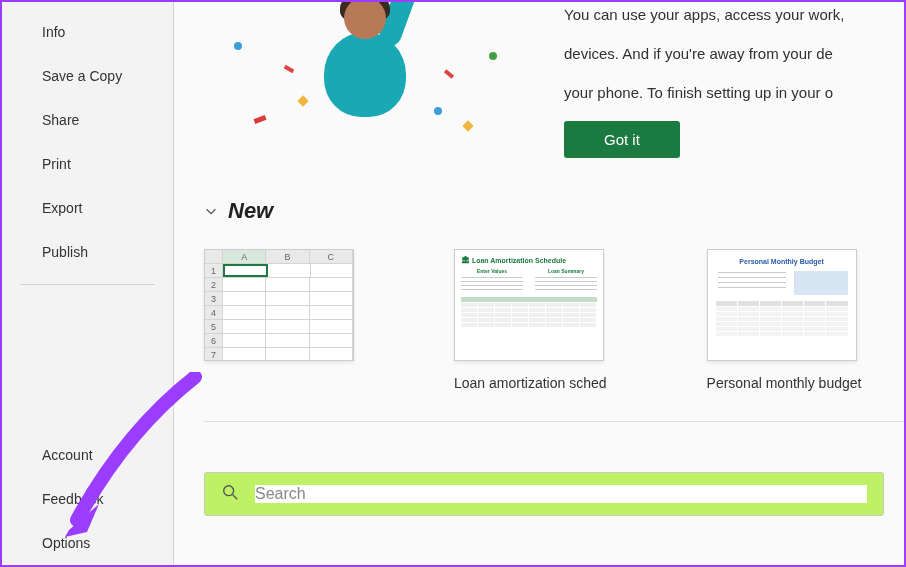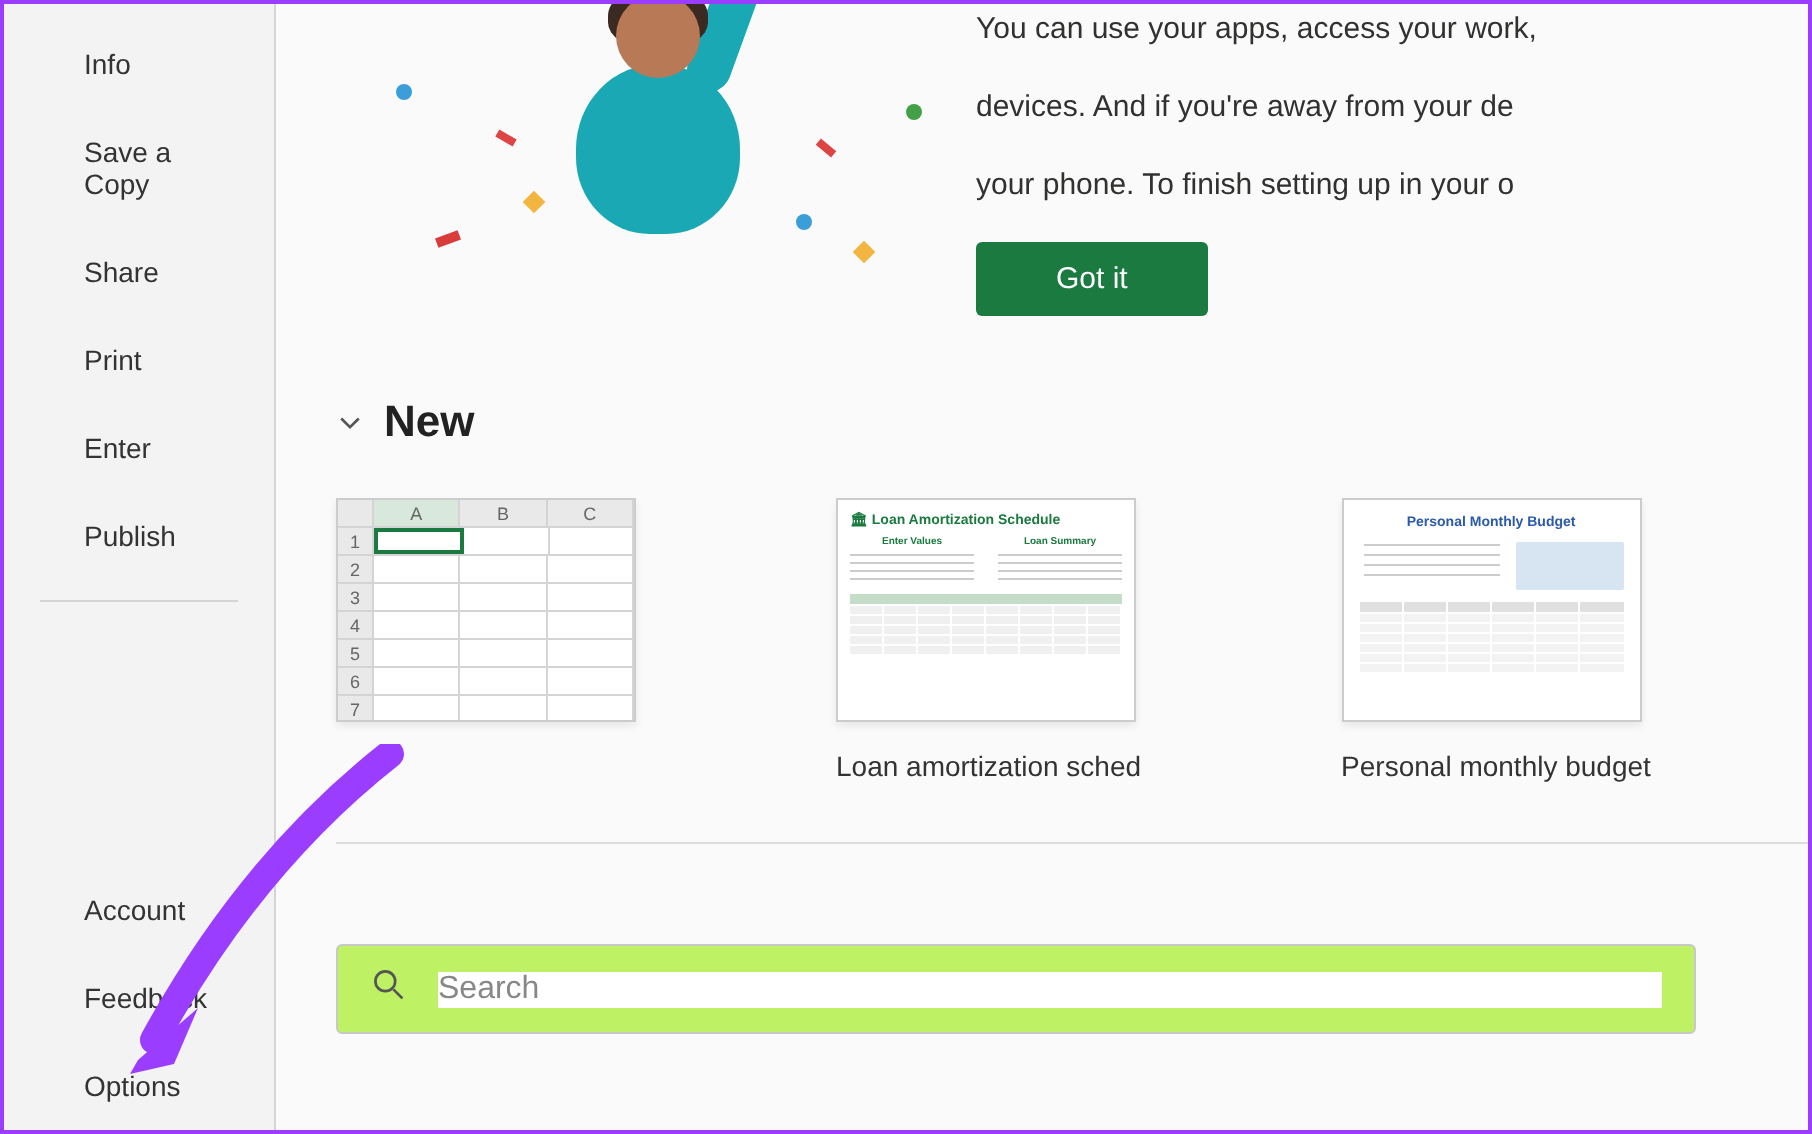--- a/index.html
+++ b/index.html
@@ -1,29 +1,29 @@
 <!DOCTYPE html>
 <html><head>
   <meta charset="utf-8">
   <style>
     * { margin: 0; padding: 0; box-sizing: border-box; font-family: "Segoe UI", sans-serif; }
     body { width: 906px; height: 567px; overflow: hidden; border: 2px solid #9b3dff; position: relative; background: #fff; }
     .container { display: flex; height: 100%; }
     
     
-    .sidebar { width: 136px; background: #f3f3f3; border-right: 1px solid #d4d4d4; display: flex; flex-direction: column; padding-top: 8px; }
+    .sidebar { width: 172px; background: #f3f3f3; border-right: 1px solid #d4d4d4; display: flex; flex-direction: column; padding-top: 8px; }
     .sidebar-item { padding: 14px 20px 14px 40px; font-size: 14px; color: #333; cursor: pointer; }
     .sidebar-divider { height: 1px; background: #d4d4d4; margin: 10px 18px; }
     .sidebar-spacer { flex: 1; }
     
     
     .main { flex: 1; background: #fafafa; padding: 0 0 0 30px; overflow: hidden; position: relative; }
     
     
-    .banner { display: flex; align-items: flex-start; padding-top: 0; }
+    .banner { display: flex; align-items: flex-start; gap: 40px; padding-top: 0; }
     .banner-illustration { width: 320px; height: 140px; position: relative; flex-shrink: 0; }
     .banner-text { flex: 1; padding-top: 2px; }
     .banner-msg { font-size: 15px; color: #323130; line-height: 1.4; margin-bottom: 18px; white-space: nowrap; overflow: hidden; }
     .gotit-btn { background: #1b7a3f; color: #fff; border: none; padding: 10px 40px; font-size: 15px; border-radius: 3px; cursor: pointer; }
     
     
     .confetti { position: absolute; }
     .c1 { left: 30px; top: 40px; width: 8px; height: 8px; background: #3b9ed8; border-radius: 50%; }
     .c2 { left: 80px; top: 65px; width: 10px; height: 4px; background: #d44; transform: rotate(30deg); }
     .c3 { left: 50px; top: 115px; width: 12px; height: 5px; background: #da3b3b; transform: rotate(-20deg); }
@@ -35,21 +35,21 @@
     
     
     .person { position: absolute; left: 110px; top: -10px; width: 120px; height: 140px; }
     .head { position: absolute; left: 30px; top: 5px; width: 42px; height: 42px; background: #b87957; border-radius: 50%; }
     .hair { position: absolute; left: 26px; top: 0px; width: 50px; height: 32px; background: #3a2a22; border-radius: 50% 50% 40% 40%; }
     .body-shape { position: absolute; left: 10px; top: 40px; width: 82px; height: 85px; background: #1ba8b5; border-radius: 50% 50% 45% 45%; }
     .arm-up { position: absolute; left: 72px; top: -5px; width: 22px; height: 60px; background: #1ba8b5; border-radius: 12px; transform: rotate(20deg); }
     
     
     .section-header { display: flex; align-items: center; gap: 10px; margin: 40px 0 25px 0; }
-    .section-title { font-size: 22px; font-weight: 600; color: #222; }
+    .section-title { font-size: 22px; font-weight: 600; color: #222; font-style: italic; }
     .chevron { width: 14px; height: 14px; display: inline-flex; align-items: center; justify-content: center; }
     .chevron svg { width: 14px; height: 14px; }
     
     
     .templates { display: flex; gap: 100px; padding-bottom: 30px; }
     .template-card { cursor: pointer; text-align: center; }
     .template-thumb { width: 150px; height: 112px; background: #fff; border: 1px solid #ccc; box-shadow: 0 2px 4px rgba(0,0,0,0.08); margin-bottom: 14px; position: relative; overflow: hidden; }
     .template-label { font-size: 14px; color: #333; white-space: nowrap; }
     
     
@@ -100,21 +100,21 @@
 </head>
 <body>
 
 <div class="container">
 
   <div class="sidebar">
     <div class="sidebar-item">Info</div>
     <div class="sidebar-item">Save a Copy</div>
     <div class="sidebar-item">Share</div>
     <div class="sidebar-item">Print</div>
-    <div class="sidebar-item">Enter</div>
+    <div class="sidebar-item">Export</div>
     <div class="sidebar-item">Publish</div>
     <div class="sidebar-divider"></div>
     <div class="sidebar-spacer"></div>
     <div class="sidebar-item">Account</div>
     <div class="sidebar-item">Feedback</div>
     <div class="sidebar-item">Options</div>
   </div>
 
   <div class="main">
 

